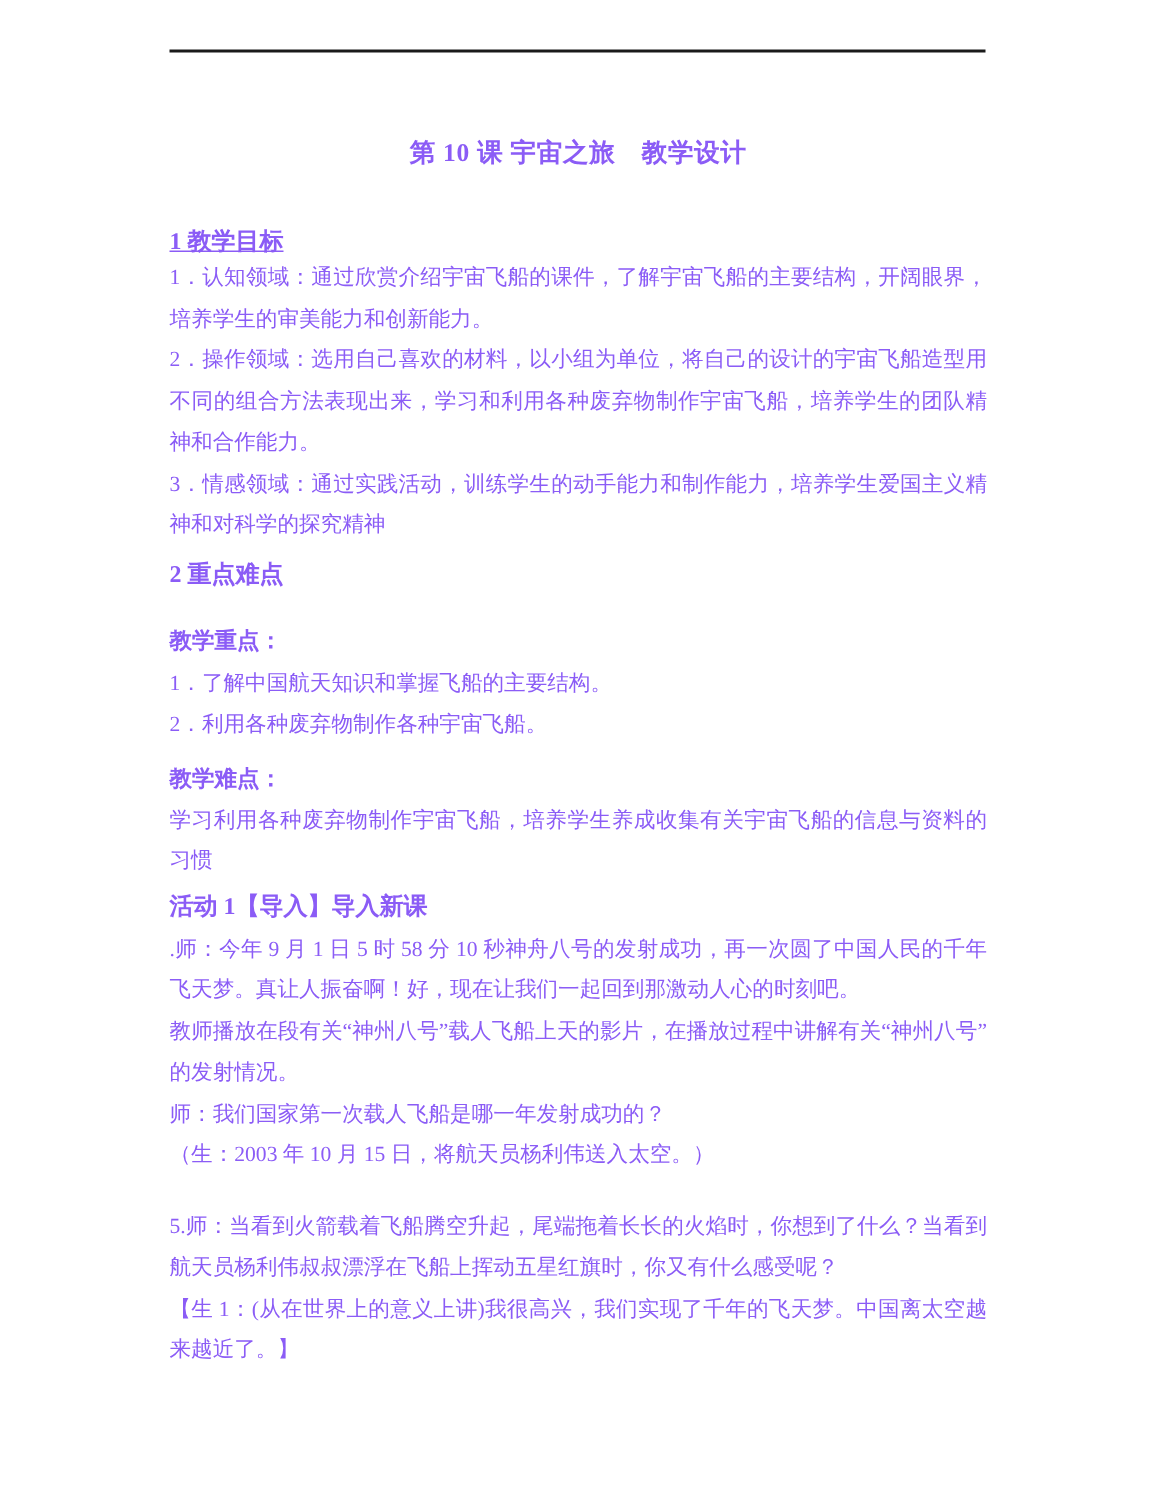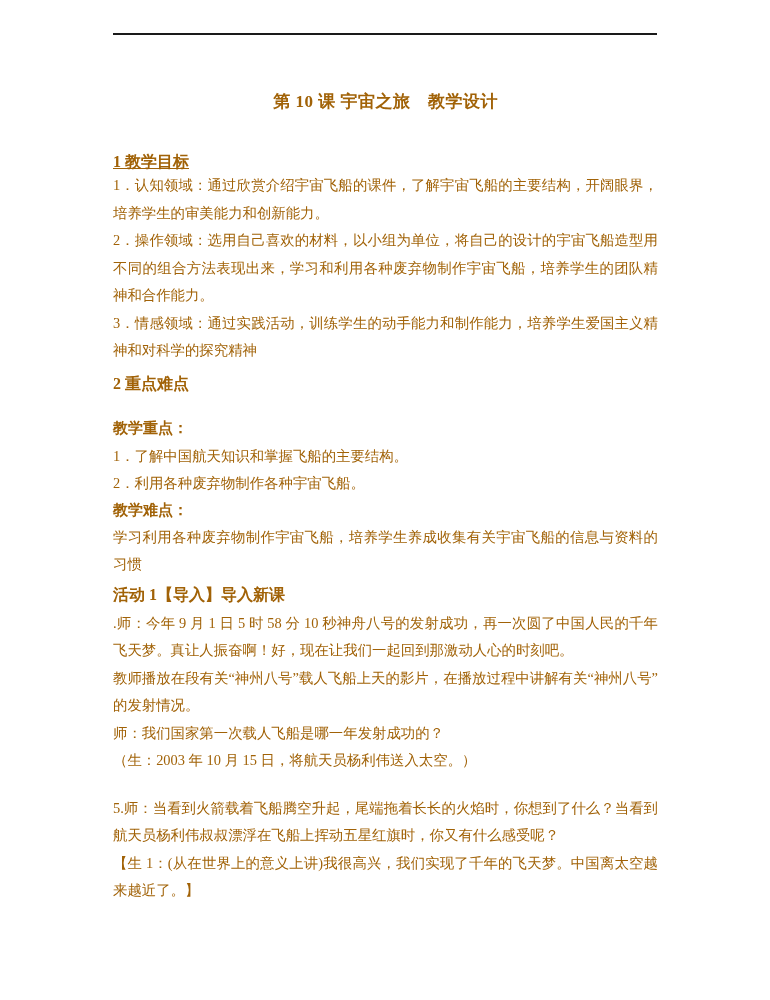--- a/index.html
+++ b/index.html
@@ -7,21 +7,21 @@
     padding: 0;
     background: #ffffff;
   }
   .page {
     position: relative;
     width: 712px;
     height: 1000px;
     background: #ffffff;
     overflow: hidden;
     font-family: "Liberation Serif", "DejaVu Serif", serif;
-    color: #a16207;
+    color: #8b5cf6;
   }
   .header-rule {
     position: absolute;
     top: 33px;
     left: 113px;
     width: 544px;
     height: 0;
     border-top: 2px solid #1a1a1a;
   }
   .content {
@@ -81,21 +81,21 @@
     <p class="para">3．情感领域：通过实践活动，训练学生的动手能力和制作能力，培养学生爱国主义精神和对科学的探究精神</p>
 
     <h2 class="h-section" style="margin-top:9px;">2 重点难点</h2>
 
     <h3 class="h-sub" style="margin-top:24px;">教学重点：</h3>
 
     <p class="para" style="margin-top:5px;">1．了解中国航天知识和掌握飞船的主要结构。</p>
 
     <p class="para">2．利用各种废弃物制作各种宇宙飞船。</p>
 
-    <h3 class="h-sub" style="margin-top:2px;">教学难点：</h3>
+    <h3 class="h-sub" style="margin-top:12px;">教学难点：</h3>
 
     <p class="para" style="margin-top:4px;">学习利用各种废弃物制作宇宙飞船，培养学生养成收集有关宇宙飞船的信息与资料的习惯</p>
 
 
     <h2 class="h-section" style="margin-top:6px;">活动 1【导入】导入新课</h2>
 
     <p class="para" style="margin-top:5px;">.师：今年 9 月 1 日 5 时 58 分 10 秒神舟八号的发射成功，再一次圆了中国人民的千年飞天梦。真让人振奋啊！好，现在让我们一起回到那激动人心的时刻吧。</p>
 
     <p class="para">教师播放在段有关“神州八号”载人飞船上天的影片，在播放过程中讲解有关“神州八号”的发射情况。</p>
 

